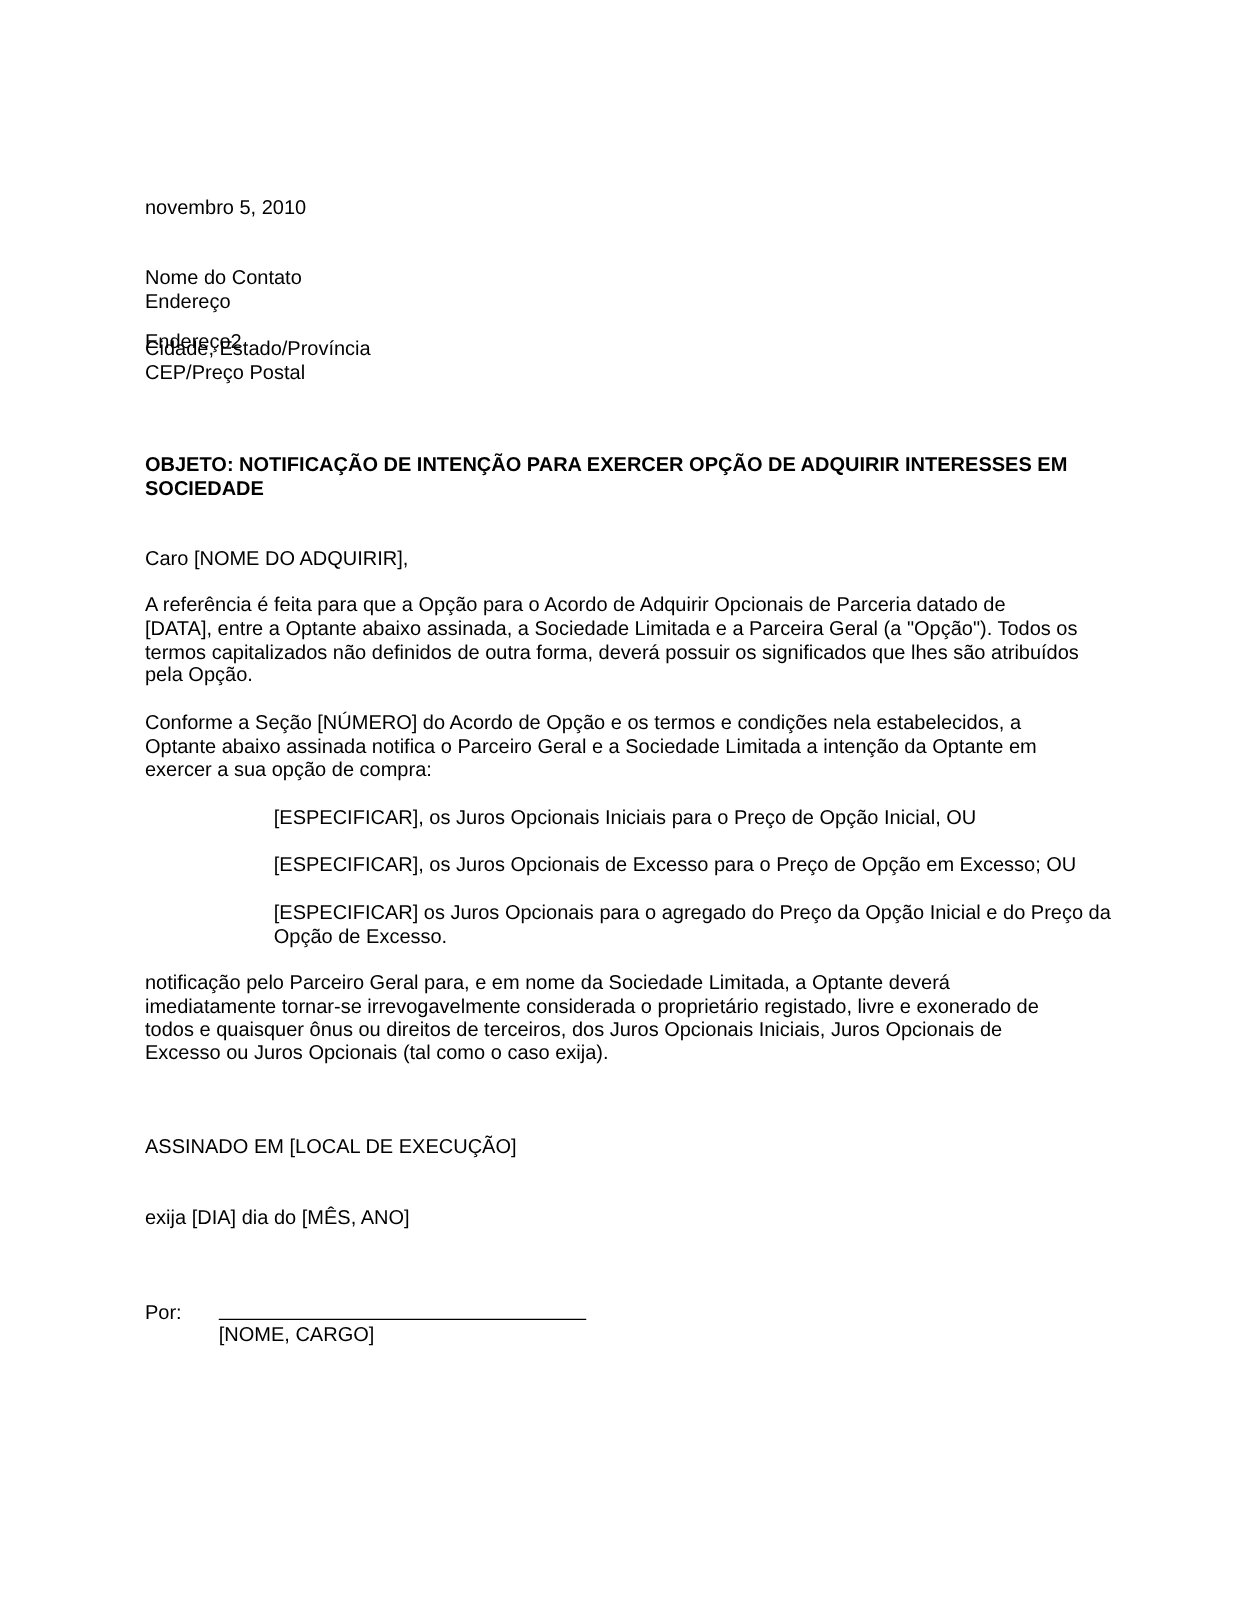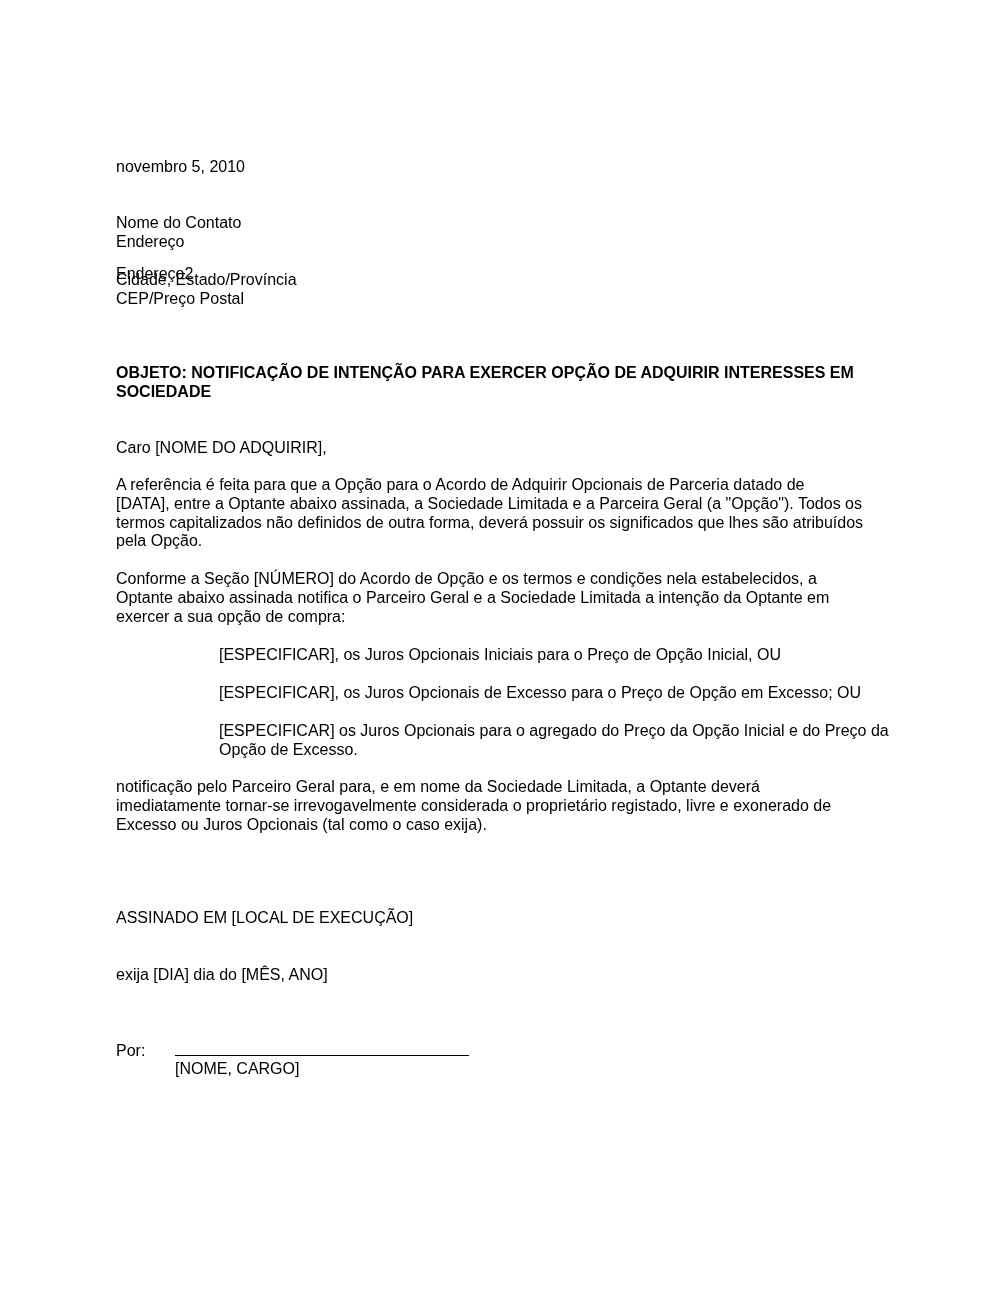--- a/index.html
+++ b/index.html
@@ -55,20 +55,21 @@
     <span>[ESPECIFICAR], os Juros Opcionais de Excesso para o Preço de Opção em Excesso; OU</span>
   </div>
   <div class="para indent" style="top:722px">
     <span>[ESPECIFICAR] os Juros Opcionais para o agregado do Preço da Opção Inicial e do Preço da</span>
     <span>Opção de Excesso.</span>
   </div>
 
   <div class="para" style="top:778px">
     <span>notificação pelo Parceiro Geral para, e em nome da Sociedade Limitada, a Optante deverá</span>
     <span>imediatamente tornar-se irrevogavelmente considerada o proprietário registado, livre e exonerado de</span>
+    <span>todos e quaisquer ônus ou direitos de terceiros, dos Juros Opcionais Iniciais,  Juros Opcionais de</span>
     <span>Excesso ou Juros Opcionais (tal como o caso exija).</span>
   </div>
 
   <div class="line" style="top:908px">ASSINADO EM [LOCAL DE EXECUÇÃO]</div>
   <div class="line" style="top:965px">exija [DIA] dia do [MÊS, ANO]</div>
 
   <div>
     <div class="line" style="top:1041px">Por:</div>
     <div class="sigline"></div>
     <div class="line" style="top:1059px; left:175px">[NOME, CARGO]</div>

